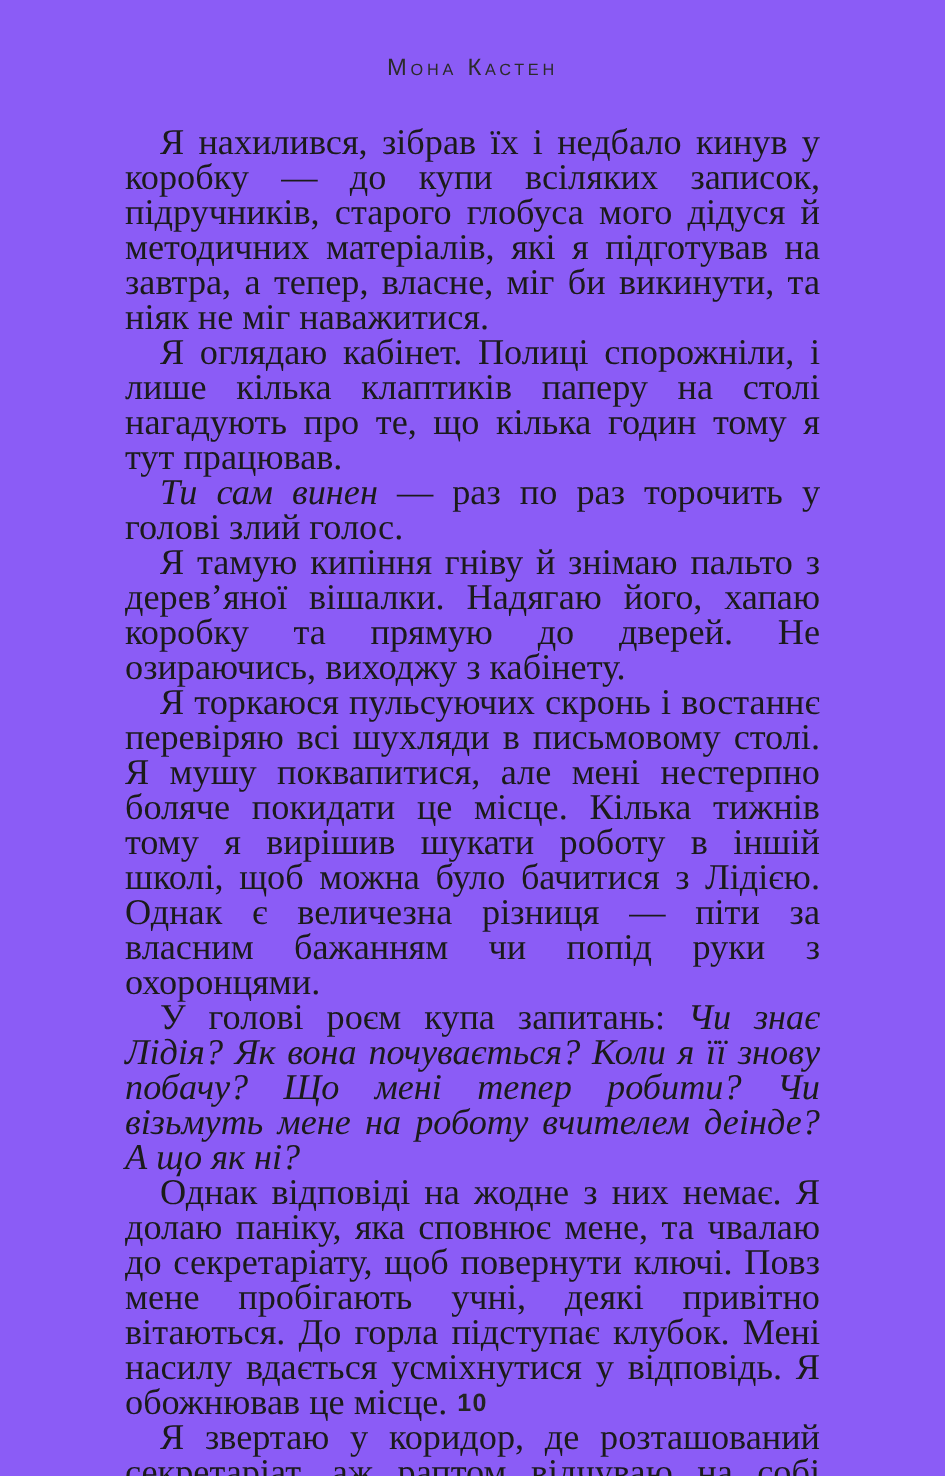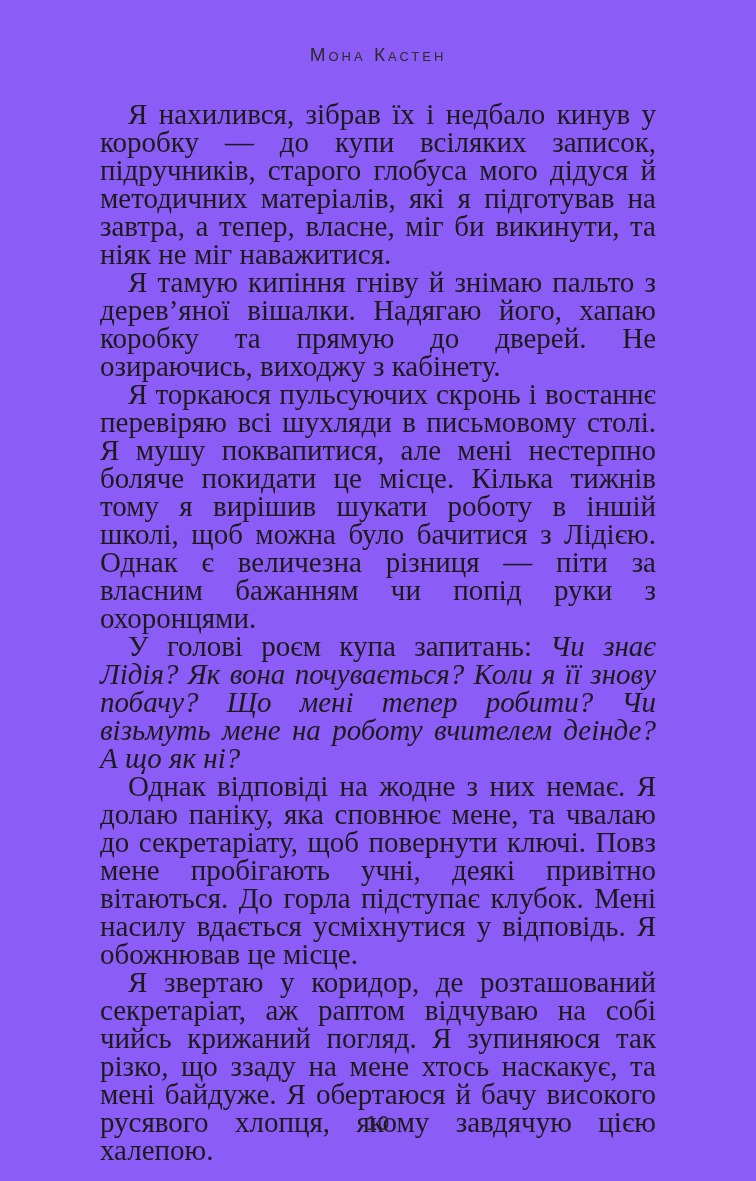--- a/index.html
+++ b/index.html
@@ -49,33 +49,35 @@
     font-style: italic;
   }
   .page-number {
     position: absolute;
     top: 1112px;
     left: 0;
     width: 100%;
     text-align: center;
     font-family: "Liberation Sans", sans-serif;
     font-size: 20px;
-    font-weight: 400;
+    font-weight: 700;
     letter-spacing: 1px;
     color: #242424;
   }
 </style>
 </head>
 <body>
 
 <div class="book-page">
   <div class="running-header">Мона Кастен</div>
 
   <div class="text-block">
       <p class="para"><span>Я нахилився, зібрав їх і недбало кинув у коробку — до купи всіляких записок, підручників, старого глобуса мого дідуся й методичних матеріалів, які я підготував на завтра, а тепер, власне, міг би викинути, та ніяк не міг наважитися.</span></p>
+      <p class="para"><span>Я оглядаю кабінет. Полиці спорожніли, і лише кілька клаптиків паперу на столі нагадують про те, що кілька годин тому я тут працював.</span></p>
+      <p class="para"><em>Ти сам винен</em><span> — раз по раз торочить у голові злий голос.</span></p>
       <p class="para"><span>Я тамую кипіння гніву й знімаю пальто з дерев’яної вішалки. Надягаю його, хапаю коробку та прямую до дверей. Не озираючись, виходжу з кабінету.</span></p>
       <p class="para"><span>Я торкаюся пульсуючих скронь і востаннє перевіряю всі шухляди в письмовому столі. Я мушу поквапитися, але мені нестерпно боляче покидати це місце. Кілька тижнів тому я вирішив шукати роботу в іншій школі, щоб можна було бачитися з Лідією. Однак є величезна різниця — піти за власним бажанням чи попід руки з охоронцями.</span></p>
       <p class="para"><span>У голові роєм купа запитань: </span><em>Чи знає Лідія? Як вона почувається? Коли я її знову побачу? Що мені тепер робити? Чи візьмуть мене на роботу вчителем деінде? А що як ні?</em></p>
       <p class="para"><span>Однак відповіді на жодне з них немає. Я долаю паніку, яка сповнює мене, та чвалаю до секретаріату, щоб повернути ключі. Повз мене пробігають учні, деякі привітно вітаються. До горла підступає клубок. Мені насилу вдається усміхнутися у відповідь. Я обожнював це місце.</span></p>
       <p class="para"><span>Я звертаю у коридор, де розташований секретаріат, аж раптом відчуваю на собі чийсь крижаний погляд. Я зупиняюся так різко, що ззаду на мене хтось наскакує, та мені байдуже. Я обертаюся й бачу високого русявого хлопця, якому завдячую цією халепою.</span></p>
     </div>
 
   <div class="page-number">10</div>
 </div>
 

